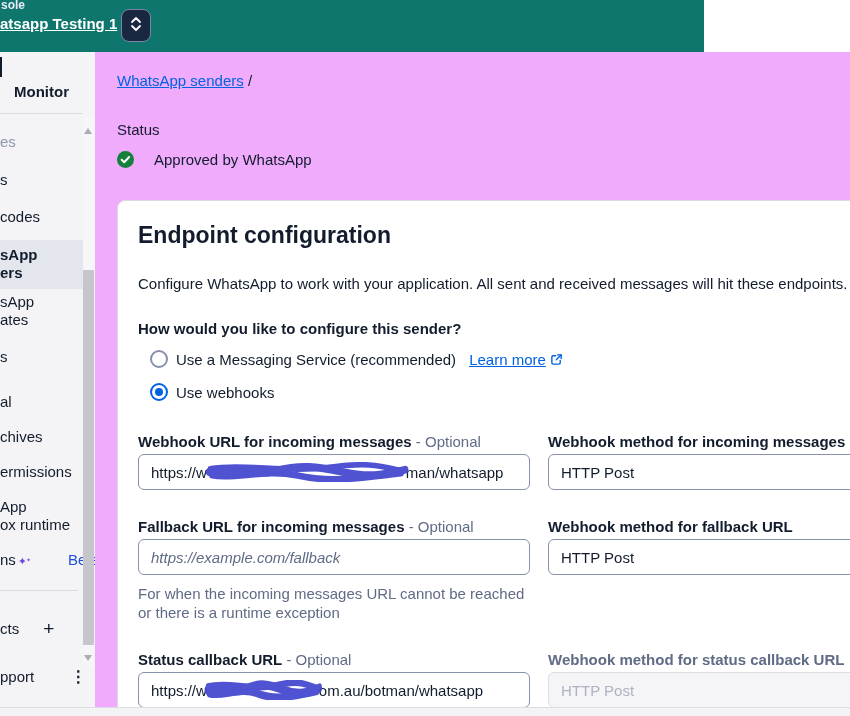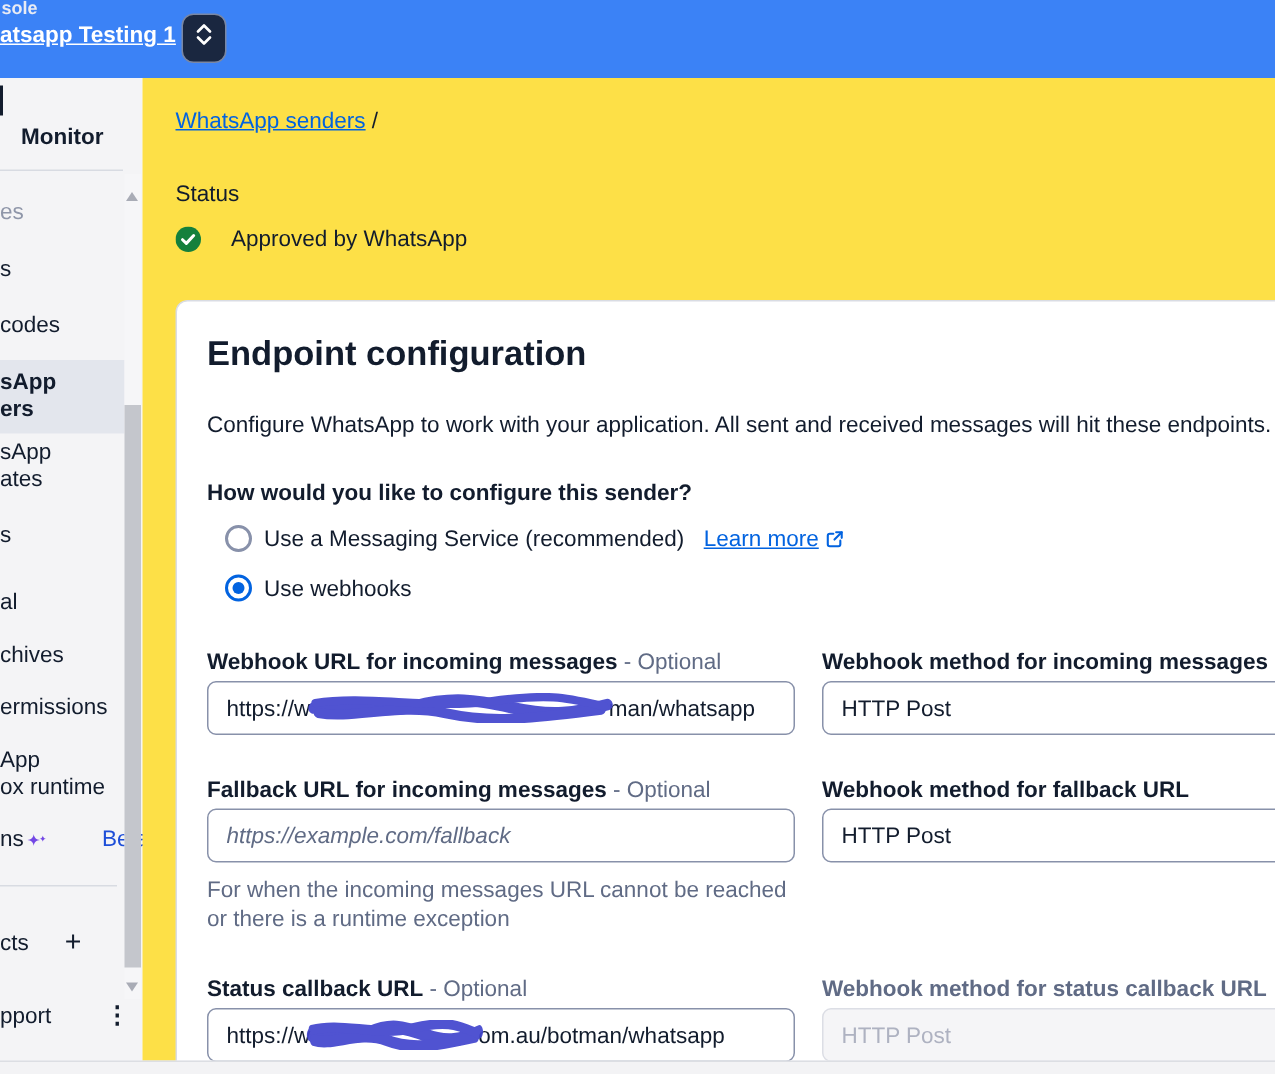--- a/index.html
+++ b/index.html
@@ -3,21 +3,21 @@
 <meta charset="utf-8">
 <style>
   * { margin:0; padding:0; box-sizing:border-box; }
   html,body { width:850px; height:716px; }
   body {
     position:relative; overflow:hidden; background:#fff;
     font-family:"Liberation Sans", sans-serif; color:#121C2D;
   }
 
   
-  .topbar { position:absolute; left:0; top:0; width:850px; height:52px; background:#3b82f6; }
+  .topbar { position:absolute; left:0; top:0; width:704px; height:52px; background:#0f766e; }
   .topbar .console-frag { position:absolute; left:1px; top:-2px; font-size:12px; font-weight:700; color:#E8EBF4; }
   .topbar .account-name {
     position:absolute; left:0; top:15px; font-size:15px; font-weight:700;
     color:#fff; text-decoration:underline; white-space:nowrap; cursor:pointer;
   }
   .switcher-btn {
     position:absolute; left:121px; top:9px; width:30px; height:33px;
     background:#1A2740; border:1px solid #7A87A3; border-radius:8px;
     display:flex; align-items:center; justify-content:center; cursor:pointer;
   }
@@ -44,21 +44,21 @@
   
   .v-scrollbar { position:absolute; left:83px; top:64px; width:11px; height:550px; background:#F6F6F8; }
   .v-scrollbar .arrow-up, .v-scrollbar .arrow-down {
     position:absolute; left:1px; width:0; height:0; border-left:4.5px solid transparent; border-right:4.5px solid transparent;
   }
   .v-scrollbar .arrow-up { top:12px; border-bottom:6px solid #A9ACB6; }
   .v-scrollbar .arrow-down { top:539px; border-top:6px solid #A9ACB6; }
   .v-scrollbar .thumb { position:absolute; left:0; top:154px; width:11px; height:375px; background:#C4C6CC; }
 
   
-  .main { position:absolute; left:95px; top:52px; right:0; bottom:0; background:#fde047; overflow:hidden; }
+  .main { position:absolute; left:95px; top:52px; right:0; bottom:0; background:#f0abfc; overflow:hidden; }
   .breadcrumb { position:absolute; left:22px; top:20px; font-size:15px; }
   .breadcrumb a, .link { color:#0263E0; text-decoration:underline; cursor:pointer; }
   .breadcrumb .sep { color:#121C2D; }
   .status-label { position:absolute; left:22px; top:69px; font-size:15px; color:#121C2D; }
   .status-row { position:absolute; left:22px; top:99px; display:flex; align-items:center; gap:20px; font-size:15px; }
 
   
   .card {
     position:absolute; left:22px; top:148px; width:792px; min-height:580px;
     background:#fff; border:1px solid #D9DCE3; border-radius:8px; padding:20px;

